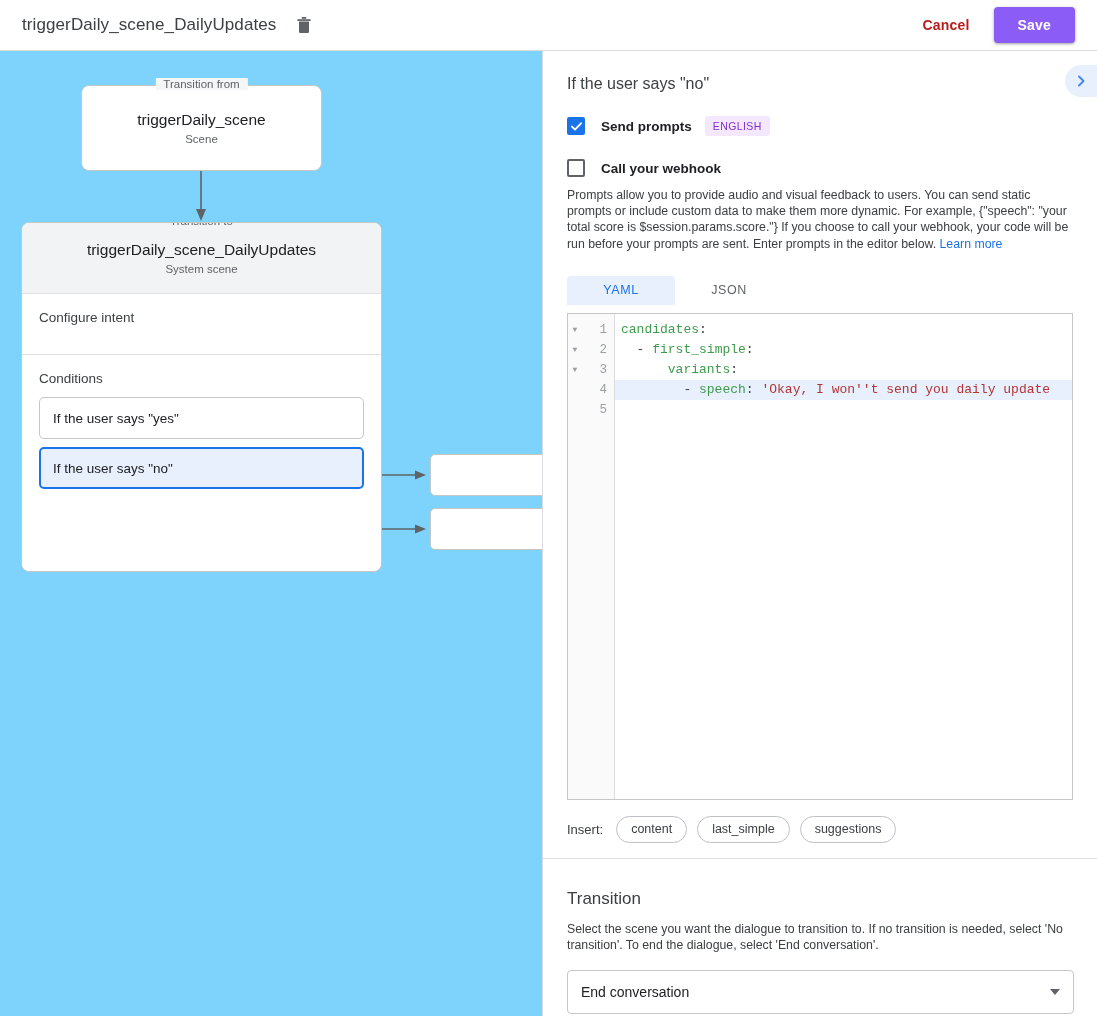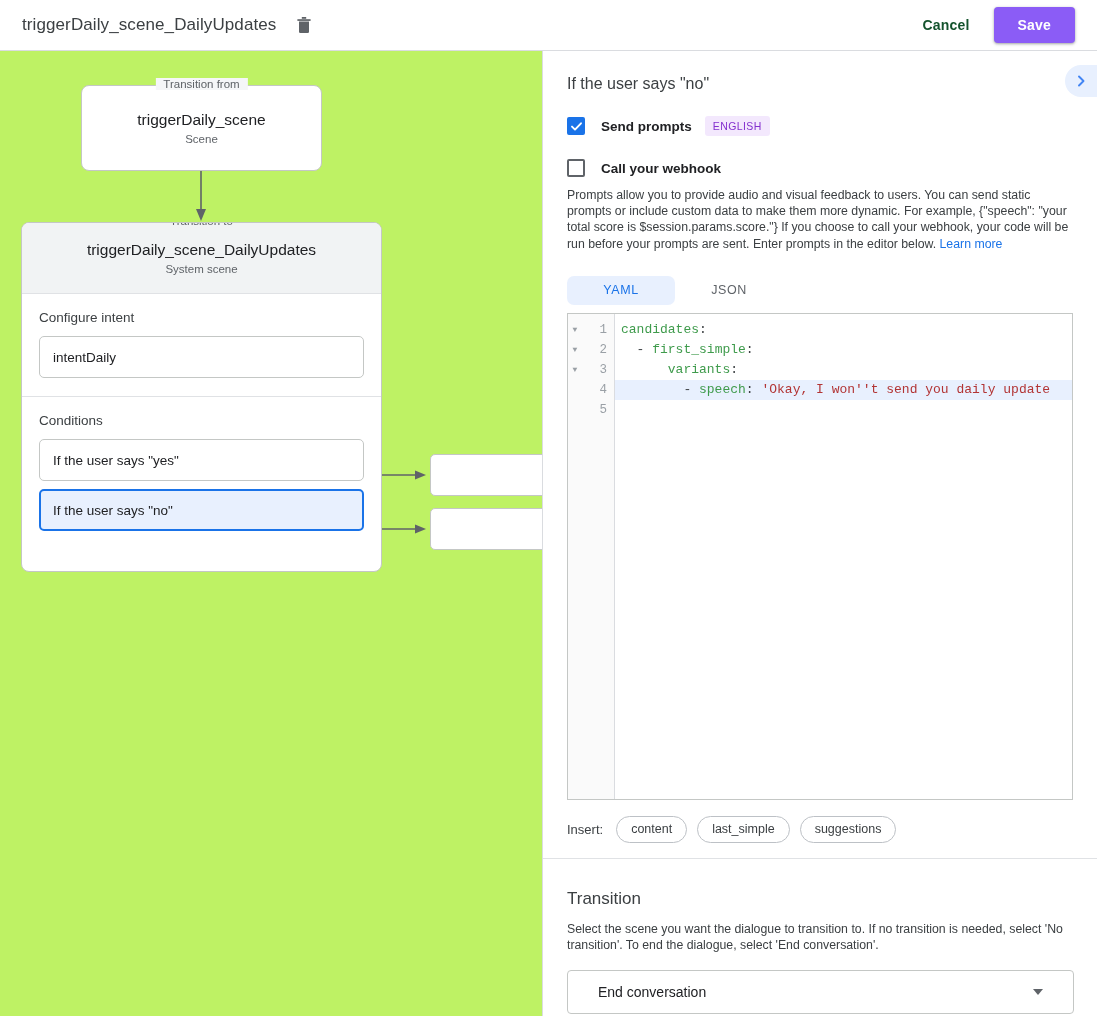--- a/index.html
+++ b/index.html
@@ -27,41 +27,41 @@
   }
   #delete-btn {
     margin-left: 14px;
     width: 28px; height: 28px;
     display: flex; align-items: center; justify-content: center;
     border-radius: 50%;
     cursor: pointer;
   }
   #topbar-spacer { flex: 1; }
   #cancel-btn {
-    color: #14532d; font-size: 14px; font-weight: bold;
+    color: #b91c1c; font-size: 14px; font-weight: bold;
     letter-spacing: .2px;
     padding: 9px 12px; border-radius: 4px;
     cursor: pointer; background: none; border: none;
     font-family: inherit;
   }
   #save-btn {
     margin-left: 12px; margin-right: 22px;
     background: #8b5cf6; color: #fff;
     font-size: 14px; font-weight: bold; letter-spacing: .2px;
     border: none; border-radius: 4px;
     padding: 0 24px; height: 36px;
     cursor: pointer; font-family: inherit;
     box-shadow: 0 1px 2px 0 rgba(60,64,67,.30), 0 1px 3px 1px rgba(60,64,67,.15);
   }
 
   
   #canvas {
     position: absolute; left: 0; top: 51px;
     width: 542px; height: 965px;
-    background: #bef264;
+    background: #7dd3fc;
     overflow: hidden;
   }
 
   .fieldset {
     position: absolute;
     border: 1px solid #c4c7c5;
     border-radius: 8px;
     background: #ffffff;
   }
   .legend {
@@ -203,21 +203,21 @@
 
   
   #tabs { display: flex; margin-top: 24px; }
   .tab {
     width: 108px; height: 29px;
     display: flex; align-items: center; justify-content: center;
     font-size: 12.5px; letter-spacing: .6px;
     color: #5f6368; cursor: pointer;
     border-radius: 4px 4px 0 0;
   }
-  .tab.active { background: #e8f0fe; color: #1a73e8; border-radius: 7px; }
+  .tab.active { background: #e8f0fe; color: #1a73e8; }
 
   
   #editor {
     margin-top: 8px;
     border: 1px solid #c4c7c5;
     height: 487px;
     display: flex;
     background: #ffffff;
     overflow: hidden;
     position: relative;
@@ -290,21 +290,21 @@
   #transition-desc {
     margin-top: 12px;
     font-size: 12.3px; line-height: 16.2px; color: #3c4043;
   }
   #select-box {
     margin-top: 17px;
     border: 1px solid #c4c7c5;
     border-radius: 4px;
     height: 44px;
     display: flex; align-items: center;
-    padding: 0 30px;
+    padding: 0 13px;
     font-size: 14px; color: #202124;
     cursor: pointer;
     background: #fff;
   }
   #select-value { flex: 1; }
   .caret {
     width: 0; height: 0;
     border-left: 5px solid transparent;
     border-right: 5px solid transparent;
     border-top: 6px solid #5f6368;
@@ -355,21 +355,20 @@
 
   <div id="node-to" class="fieldset">
     <div id="node-to-head">
       <div class="legend">Transition to</div>
       <div class="node-title">triggerDaily_scene_DailyUpdates</div>
       <div class="node-sub">System scene</div>
     </div>
 
     <div class="section">
       <div class="section-label">Configure intent</div>
-      <div class="field-box">intentDaily</div>
     </div>
 
     <div class="section">
       <div class="section-label">Conditions</div>
       <div class="field-box cond-box">If the user says "yes"</div>
       <div class="field-box cond-box selected">If the user says "no"</div>
     </div>
   </div>
 </div>
 

